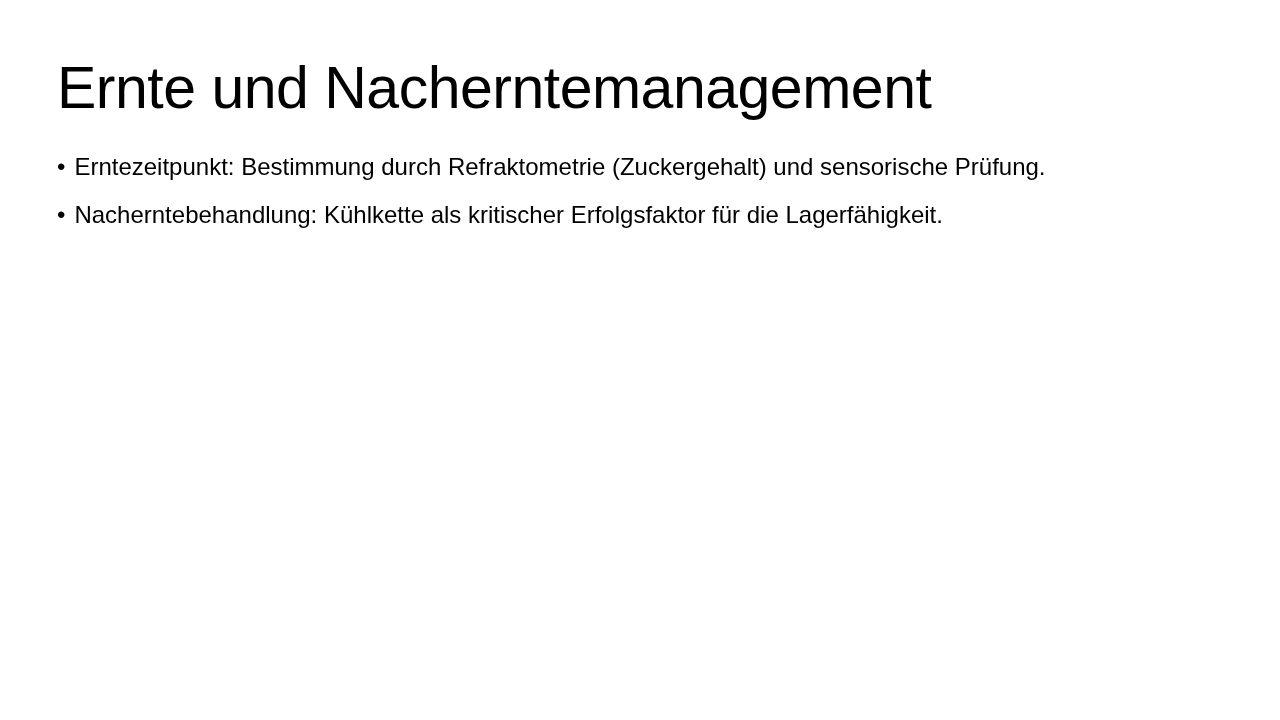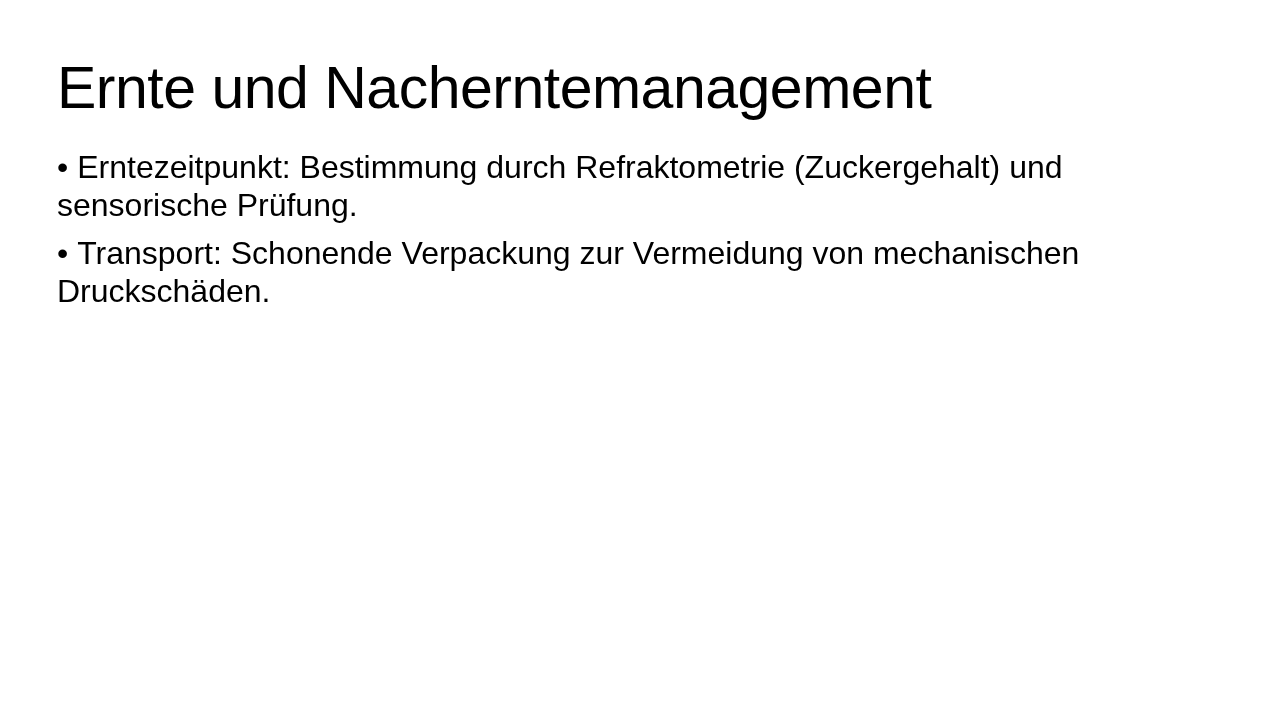--- a/index.html
+++ b/index.html
@@ -29,21 +29,21 @@
     color: #000000;
     white-space: nowrap;
   }
   .slide-body {
     position: absolute;
     left: 57px;
     top: 148px;
     width: 1100px;
   }
   .bullet-item {
-    font-size: 32px;
+    font-size: 24px;
     line-height: 38px;
     font-weight: 400;
     color: #000000;
     margin-bottom: 10px;
   }
   .bullet-marker {
     display: inline;
     margin-right: 9px;
   }
 </style>
@@ -54,20 +54,20 @@
 
   <h1 class="slide-title">Ernte und Nacherntemanagement</h1>
 
   <div class="slide-body">
 
     <p class="bullet-item">
       <span class="bullet-marker">•</span><span>Erntezeitpunkt: Bestimmung durch Refraktometrie (Zuckergehalt) und sensorische Prüfung.</span>
     </p>
 
 
+    <p class="bullet-item">
+      <span class="bullet-marker">•</span><span>Nacherntebehandlung: Kühlkette als kritischer Erfolgsfaktor für die Lagerfähigkeit.</span>
+    </p>
 
-    <p class="bullet-item">
-      <span class="bullet-marker">•</span><span>Transport: Schonende Verpackung zur Vermeidung von mechanischen Druckschäden.</span>
-    </p>
 
   </div>
 
 </div>
 
 </body></html>

